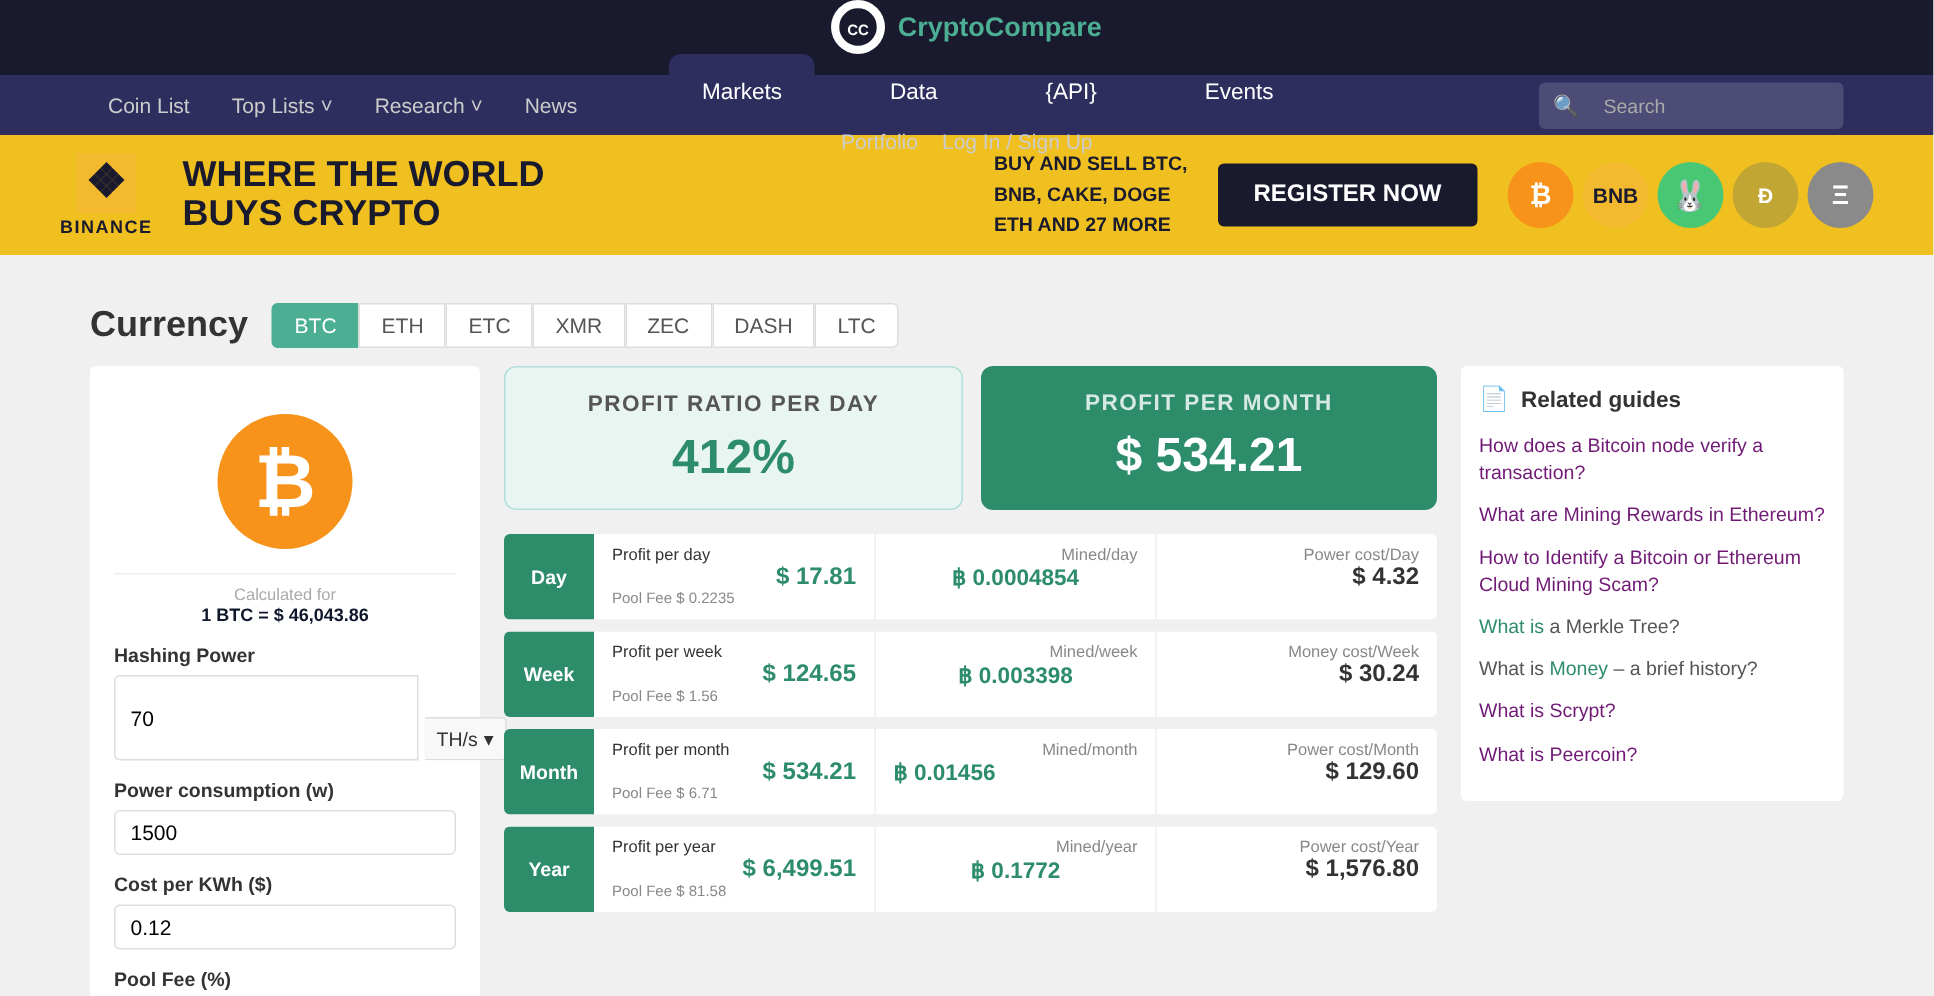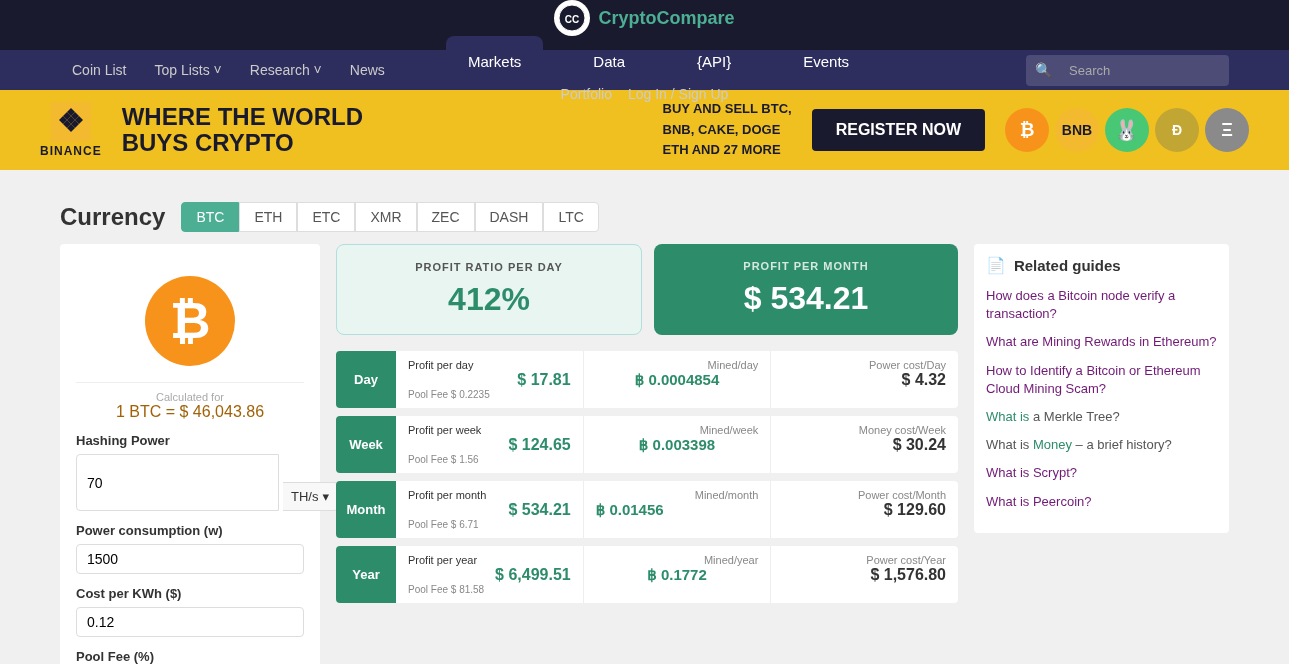--- a/index.html
+++ b/index.html
@@ -216,21 +216,21 @@
     }
     .profit-box.light-green {
       background: #e8f5f0;
       border: 1px solid #b2dfdb;
     }
     .profit-box.dark-green {
       background: #2d8c6a;
       color: white;
     }
     .profit-box-label {
-      font-size: 11px;
+      font-size: 15px;
       font-weight: bold;
       letter-spacing: 1px;
       margin-bottom: 8px;
     }
     .profit-box.light-green .profit-box-label { color: #555; }
     .profit-box.dark-green .profit-box-label { color: rgba(255,255,255,0.8); }
     .profit-box-value {
       font-size: 32px;
       font-weight: bold;
       color: #2d8c6a;
@@ -411,21 +411,21 @@
   </div>
 
   <div style="display:flex; gap:16px; align-items:flex-start;">
 
     <div class="calc-box" style="width:260px; flex-shrink:0;">
       <div class="btc-icon-area">
         <div class="btc-circle">₿</div>
       </div>
       <div class="calc-info">
         <div style="color:#aaa; font-size:11px;">Calculated for</div>
-        <div style="color:#a16207; font-size:16px; font-weight:normal;">1 BTC = $ 46,043.86</div>
+        <div style="color:#0f172a; font-size:12px; font-weight:bold;">1 BTC = $ 46,043.86</div>
       </div>
 
       <div class="calc-label">Hashing Power</div>
       <div class="calc-input-row">
         <input class="calc-input" value="70" style="">
         <div class="calc-input-addon">
           <span>TH/s</span>
           <span>▾</span>
         </div>
       </div>

